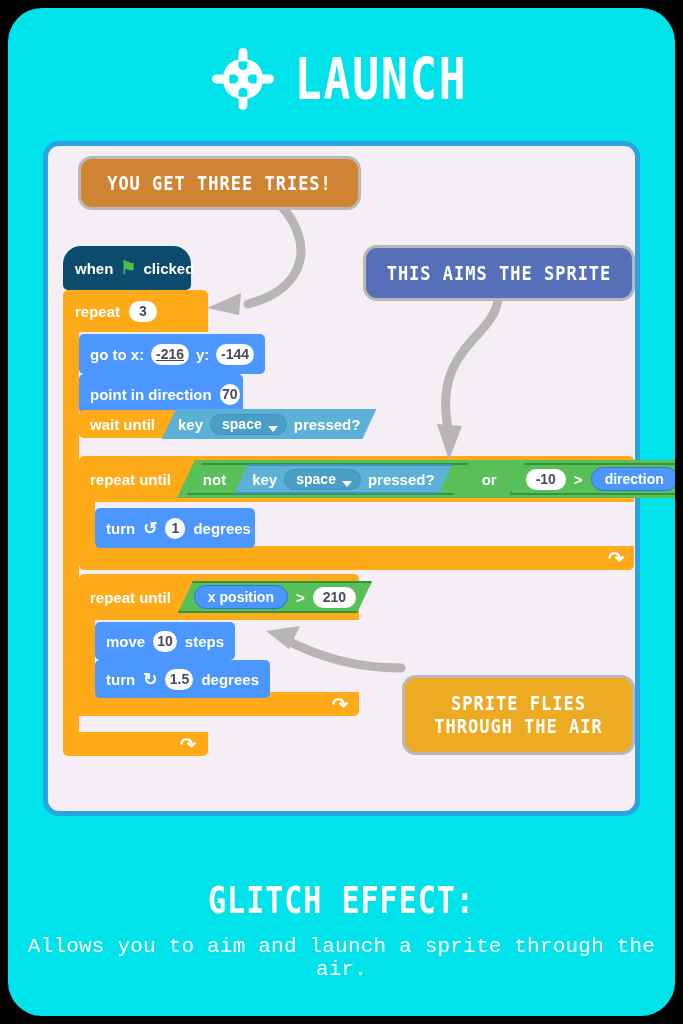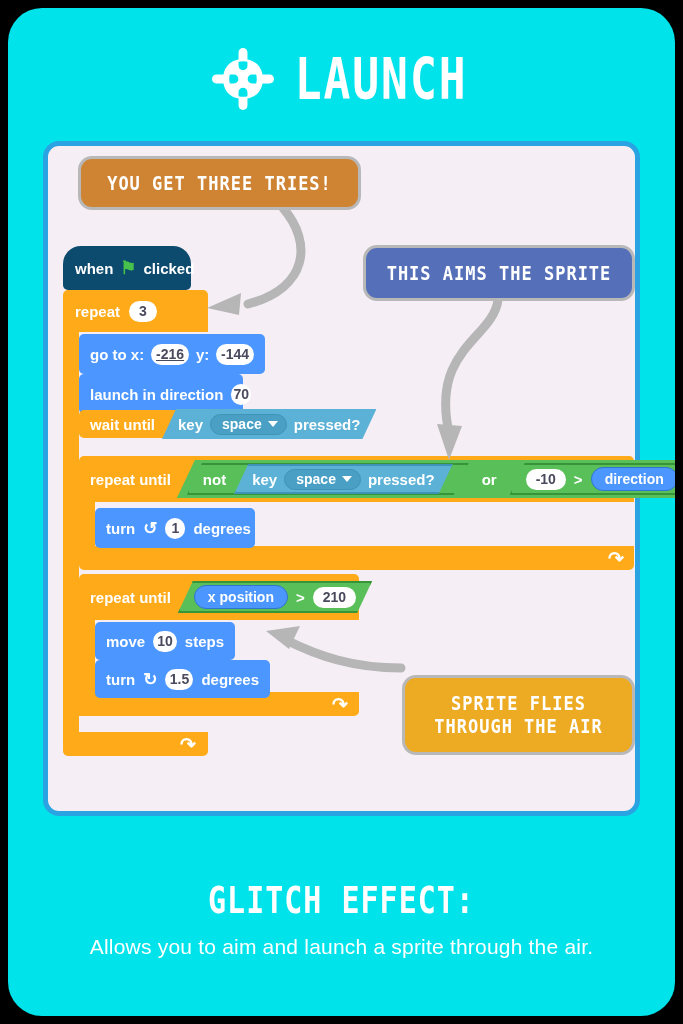--- a/index.html
+++ b/index.html
@@ -21,39 +21,39 @@
   #panel{position:absolute;left:35px;top:133px;width:597px;height:675px;
          background:#f5eef5;border:5px solid #2aa3e2;border-radius:16px;
          box-sizing:border-box;}
 
   
   #footer{position:absolute;left:0;top:874px;width:667px;text-align:center;}
   #effect-label{color:#fff;font-size:30px;font-weight:bold;letter-spacing:1px;
         font-family:"DejaVu Sans Mono", monospace;
         transform:scaleY(1.25);display:inline-block;}
   #effect-desc{color:#fff;font-size:21px;margin-top:18px;
-        font-family:Liberation Sans, sans-serif;letter-spacing:.2px;}
+        font-family:Liberation Mono, monospace;letter-spacing:.2px;}
 
   
   .blk{position:absolute;box-sizing:border-box;color:#fff;
        font-size:15px;font-weight:bold;display:flex;align-items:center;
        border-radius:5px;white-space:nowrap;}
   .blk.hat{border-radius:18px 18px 5px 5px;}
   .ev{background:#0c4a6e;}
   .ctl{background:#ffab19;}
   .mot{background:#4c97ff;}
   .sen{background:#5cb1d6;}
 
   
   .num{background:#fff;color:#4a4a5e;border-radius:11px;padding:2px 10px;
        font-size:14px;font-weight:bold;display:inline-flex;align-items:center;
        justify-content:center;min-width:18px;height:21px;box-sizing:border-box;}
   
   .dd{background:#4aa0c4;color:#fff;border-radius:11px;padding:2px 8px 2px 11px;
-      font-size:14px;display:inline-flex;align-items:center;gap:6px;height:21px;
+      font-size:14px;display:inline-flex;align-items:flex-end;gap:6px;height:21px;
       box-sizing:border-box;border:1px solid #3f93b6;}
   .caret{width:0;height:0;border-left:5px solid transparent;
          border-right:5px solid transparent;border-top:6px solid #fff;}
   
   .rep{background:#4c97ff;color:#fff;border-radius:13px;padding:3px 13px;
        font-size:14px;font-weight:bold;border:1px solid #3373cc;height:24px;
        box-sizing:border-box;display:inline-flex;align-items:center;}
 
   
   .hex{display:inline-flex;align-items:center;height:30px;box-sizing:border-box;
@@ -116,21 +116,21 @@
   <span class="loop-arrow" style="left:172px;top:725px;">↷</span>
 
   <div class="blk mot" style="left:71px;top:326px;width:186px;height:40px;padding:0 11px;">
     <span>go to x:</span>
     <span class="num" style="margin:0 7px;text-decoration:underline;">-216</span>
     <span>y:</span>
     <span class="num" style="margin-left:7px;">-144</span>
   </div>
 
   <div class="blk mot" style="left:71px;top:366px;width:164px;height:40px;padding:0 11px;">
-    <span>launch in direction</span>
+    <span>point in direction</span>
     <span class="num" style="margin-left:8px;">70</span>
   </div>
 
   <div class="blk ctl" style="left:71px;top:402px;width:270px;height:28px;padding:0 11px;">
     <span>wait until</span>
     <span class="hexwrap" style="margin-left:7px;">
       <span class="hex sen">
         <span>key</span>
         <span class="dd">
           <span>space</span>

